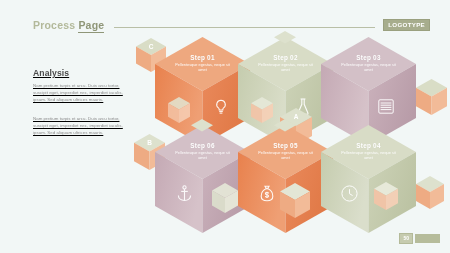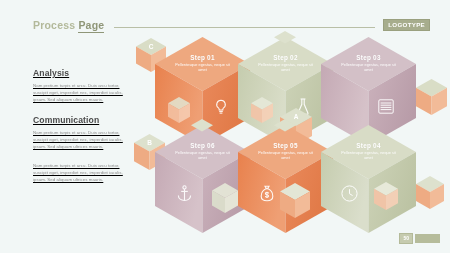--- a/index.html
+++ b/index.html
@@ -61,24 +61,20 @@
     <div class="rule"></div>
     <div class="logobox">LOGOTYPE</div>
   </div>
 
   <div class="copy">
     <div class="blk">
       <h3>Analysis</h3>
       <p>Nam pretium turpis et arcu. Duis arcu tortor, suscipit eget, imperdiet nec, imperdiet iaculis, ipsum. Sed aliquam ultrices mauris.</p>
     </div>
     <div class="blk">
-      <h3>Communication</h3>
-      <p>Nam pretium turpis et arcu. Duis arcu tortor, suscipit eget, imperdiet nec, imperdiet iaculis, ipsum. Sed aliquam ultrices mauris.</p>
-    </div>
-    <div class="blk">
       <p>Nam pretium turpis et arcu. Duis arcu tortor, suscipit eget, imperdiet nec, imperdiet iaculis, ipsum. Sed aliquam ultrices mauris.</p>
     </div>
   </div>
 
   <div class="stage">
 
     <div class="cube" style="left:8px;top:8px;width:30px;height:34px;">
       <svg width="30" height="34" viewBox="0 0 30 34">
         <polygon points="15,0 30,8.5 15,17 0,8.5" fill="#d9ddc6"></polygon>
         <polygon points="0,8.5 15,17 15,34 0,25.5" fill="#eeab83"></polygon>

